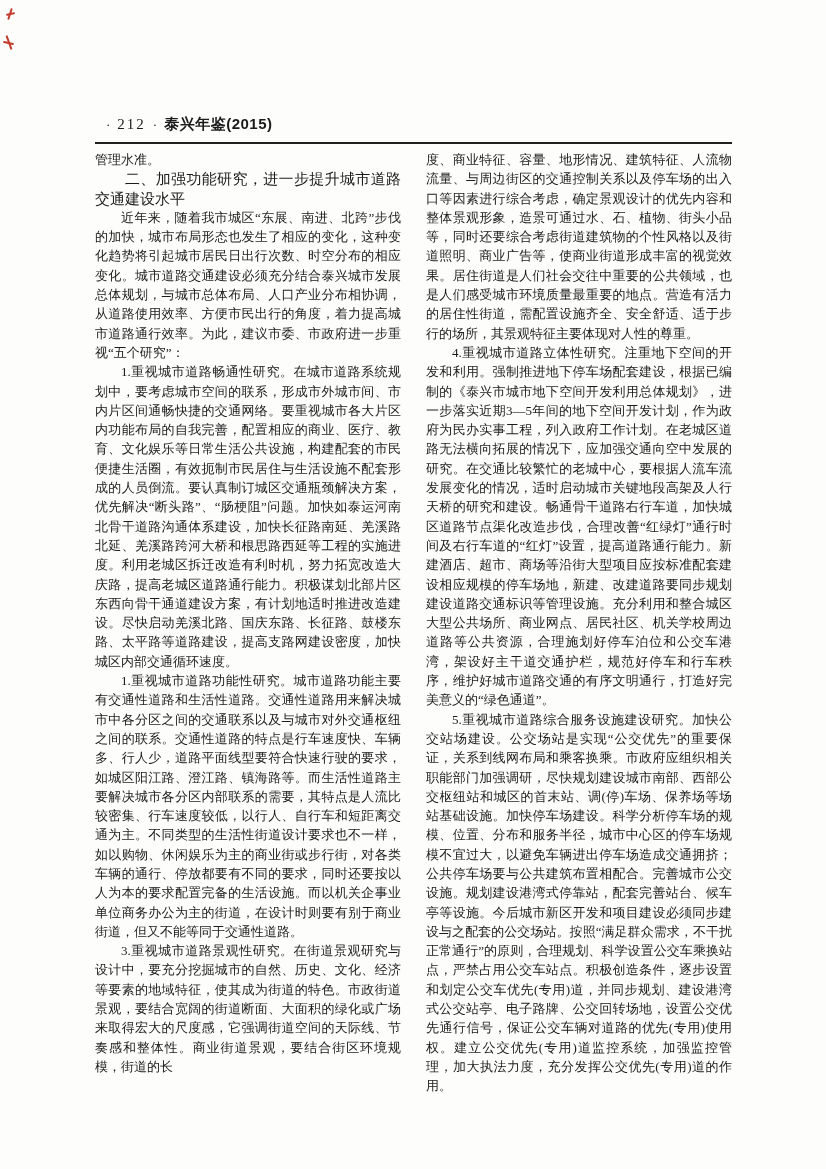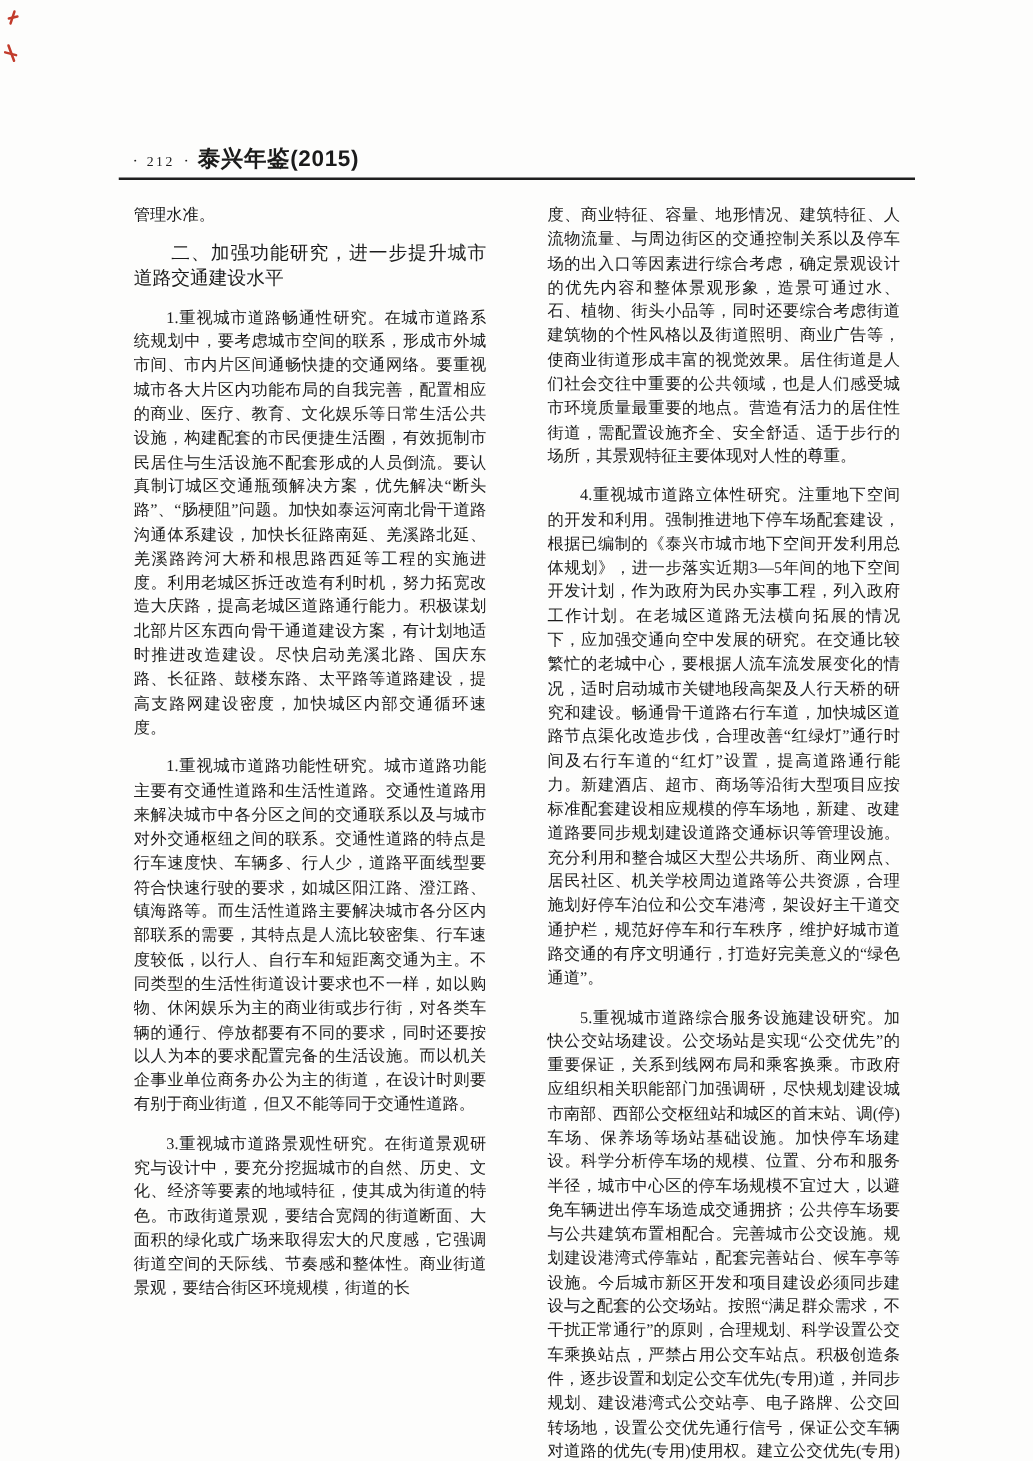--- a/index.html
+++ b/index.html
@@ -22,41 +22,41 @@
   .red-mark--2 { left: 3px; top: 35px; width: 13px; height: 16px; }
   .red-mark--2 .s1 { left: 5px; top: 0; width: 2px; height: 15px; transform: rotate(-20deg); }
   .red-mark--2 .s2 { left: 0; top: 7px; width: 11px; height: 2px; transform: rotate(14deg); }
 
   .page-header {
     position: absolute; top: 115px; left: 99px;
     display: flex; align-items: baseline;
     font-size: 14px; white-space: nowrap;
   }
   .page-header .dot { font-size: 13px; padding: 0 7px; }
-  .page-header .num { font-size: 11px; letter-spacing: 2px; text-align: center; }
+  .page-header .num { font-size: 15px; letter-spacing: 2px; text-align: center; }
   .page-header .title {
     font-family: "Liberation Sans", "DejaVu Sans", sans-serif;
-    font-weight: 700; font-size: 18px; letter-spacing: 0.5px;
+    font-weight: 700; font-size: 15px; letter-spacing: 0.5px;
   }
   .header-rule {
     position: absolute; top: 142px; left: 95px;
     width: 637px; height: 2px; background: #1f1f1f;
   }
 
   .columns {
     position: absolute; top: 150px; left: 95px; width: 637px;
     display: flex; gap: 25px;
   }
   .col {
     width: 306px;
     font-size: 13px; line-height: 19.3px;
     text-align: justify; text-justify: inter-character;
     word-break: break-all;
   }
-  .col p { margin: 12px; }
+  .col p { margin: 0; }
   .indent { text-indent: 2em; }
   .section-heading {
     font-family: "Liberation Sans", "DejaVu Sans", sans-serif;
     font-weight: 400; font-size: 15px;
     text-indent: 2em;
   }
   .lead { }
 </style>
 </head>
 <body>
@@ -79,20 +79,21 @@
     <span class="title">泰兴年鉴(2015)</span>
   </div>
 
   <div class="header-rule"></div>
 
   <div class="columns">
 
     <div class="col">
       <p>管理水准。</p>
       <p class="section-heading">二、加强功能研究，进一步提升城市道路交通建设水平</p>
+      <p class="indent">近年来，随着我市城区“东展、南进、北跨”步伐的加快，城市布局形态也发生了相应的变化，这种变化趋势将引起城市居民日出行次数、时空分布的相应变化。城市道路交通建设必须充分结合泰兴城市发展总体规划，与城市总体布局、人口产业分布相协调，从道路使用效率、方便市民出行的角度，着力提高城市道路通行效率。为此，建议市委、市政府进一步重视“五个研究”：</p>
       <p class="indent"><span class="lead">1.重视城市道路畅通性研究。</span><span>在城市道路系统规划中，要考虑城市空间的联系，形成市外城市间、市内片区间通畅快捷的交通网络。要重视城市各大片区内功能布局的自我完善，配置相应的商业、医疗、教育、文化娱乐等日常生活公共设施，构建配套的市民便捷生活圈，有效扼制市民居住与生活设施不配套形成的人员倒流。要认真制订城区交通瓶颈解决方案，优先解决“断头路”、“肠梗阻”问题。加快如泰运河南北骨干道路沟通体系建设，加快长征路南延、羌溪路北延、羌溪路跨河大桥和根思路西延等工程的实施进度。利用老城区拆迁改造有利时机，努力拓宽改造大庆路，提高老城区道路通行能力。积极谋划北部片区东西向骨干通道建设方案，有计划地适时推进改造建设。尽快启动羌溪北路、国庆东路、长征路、鼓楼东路、太平路等道路建设，提高支路网建设密度，加快城区内部交通循环速度。</span></p>
       <p class="indent"><span class="lead">1.重视城市道路功能性研究。</span><span>城市道路功能主要有交通性道路和生活性道路。交通性道路用来解决城市中各分区之间的交通联系以及与城市对外交通枢纽之间的联系。交通性道路的特点是行车速度快、车辆多、行人少，道路平面线型要符合快速行驶的要求，如城区阳江路、澄江路、镇海路等。而生活性道路主要解决城市各分区内部联系的需要，其特点是人流比较密集、行车速度较低，以行人、自行车和短距离交通为主。不同类型的生活性街道设计要求也不一样，如以购物、休闲娱乐为主的商业街或步行街，对各类车辆的通行、停放都要有不同的要求，同时还要按以人为本的要求配置完备的生活设施。而以机关企事业单位商务办公为主的街道，在设计时则要有别于商业街道，但又不能等同于交通性道路。</span></p>
       <p class="indent"><span class="lead">3.重视城市道路景观性研究。</span><span>在街道景观研究与设计中，要充分挖掘城市的自然、历史、文化、经济等要素的地域特征，使其成为街道的特色。市政街道景观，要结合宽阔的街道断面、大面积的绿化或广场来取得宏大的尺度感，它强调街道空间的天际线、节奏感和整体性。商业街道景观，要结合街区环境规模，街道的长</span></p>
     </div>
 
     <div class="col">
       <p>度、商业特征、容量、地形情况、建筑特征、人流物流量、与周边街区的交通控制关系以及停车场的出入口等因素进行综合考虑，确定景观设计的优先内容和整体景观形象，造景可通过水、石、植物、街头小品等，同时还要综合考虑街道建筑物的个性风格以及街道照明、商业广告等，使商业街道形成丰富的视觉效果。居住街道是人们社会交往中重要的公共领域，也是人们感受城市环境质量最重要的地点。营造有活力的居住性街道，需配置设施齐全、安全舒适、适于步行的场所，其景观特征主要体现对人性的尊重。</p>
       <p class="indent"><span class="lead">4.重视城市道路立体性研究。</span><span>注重地下空间的开发和利用。强制推进地下停车场配套建设，根据已编制的《泰兴市城市地下空间开发利用总体规划》，进一步落实近期3—5年间的地下空间开发计划，作为政府为民办实事工程，列入政府工作计划。在老城区道路无法横向拓展的情况下，应加强交通向空中发展的研究。在交通比较繁忙的老城中心，要根据人流车流发展变化的情况，适时启动城市关键地段高架及人行天桥的研究和建设。畅通骨干道路右行车道，加快城区道路节点渠化改造步伐，合理改善“红绿灯”通行时间及右行车道的“红灯”设置，提高道路通行能力。新建酒店、超市、商场等沿街大型项目应按标准配套建设相应规模的停车场地，新建、改建道路要同步规划建设道路交通标识等管理设施。充分利用和整合城区大型公共场所、商业网点、居民社区、机关学校周边道路等公共资源，合理施划好停车泊位和公交车港湾，架设好主干道交通护栏，规范好停车和行车秩序，维护好城市道路交通的有序文明通行，打造好完美意义的“绿色通道”。</span></p>
       <p class="indent"><span class="lead">5.重视城市道路综合服务设施建设研究。</span><span>加快公交站场建设。公交场站是实现“公交优先”的重要保证，关系到线网布局和乘客换乘。市政府应组织相关职能部门加强调研，尽快规划建设城市南部、西部公交枢纽站和城区的首末站、调(停)车场、保养场等场站基础设施。加快停车场建设。科学分析停车场的规模、位置、分布和服务半径，城市中心区的停车场规模不宜过大，以避免车辆进出停车场造成交通拥挤；公共停车场要与公共建筑布置相配合。完善城市公交设施。规划建设港湾式停靠站，配套完善站台、候车亭等设施。今后城市新区开发和项目建设必须同步建设与之配套的公交场站。按照“满足群众需求，不干扰正常通行”的原则，合理规划、科学设置公交车乘换站点，严禁占用公交车站点。积极创造条件，逐步设置和划定公交车优先(专用)道，并同步规划、建设港湾式公交站亭、电子路牌、公交回转场地，设置公交优先通行信号，保证公交车辆对道路的优先(专用)使用权。建立公交优先(专用)道监控系统，加强监控管理，加大执法力度，充分发挥公交优先(专用)道的作用。</span></p>
     </div>

